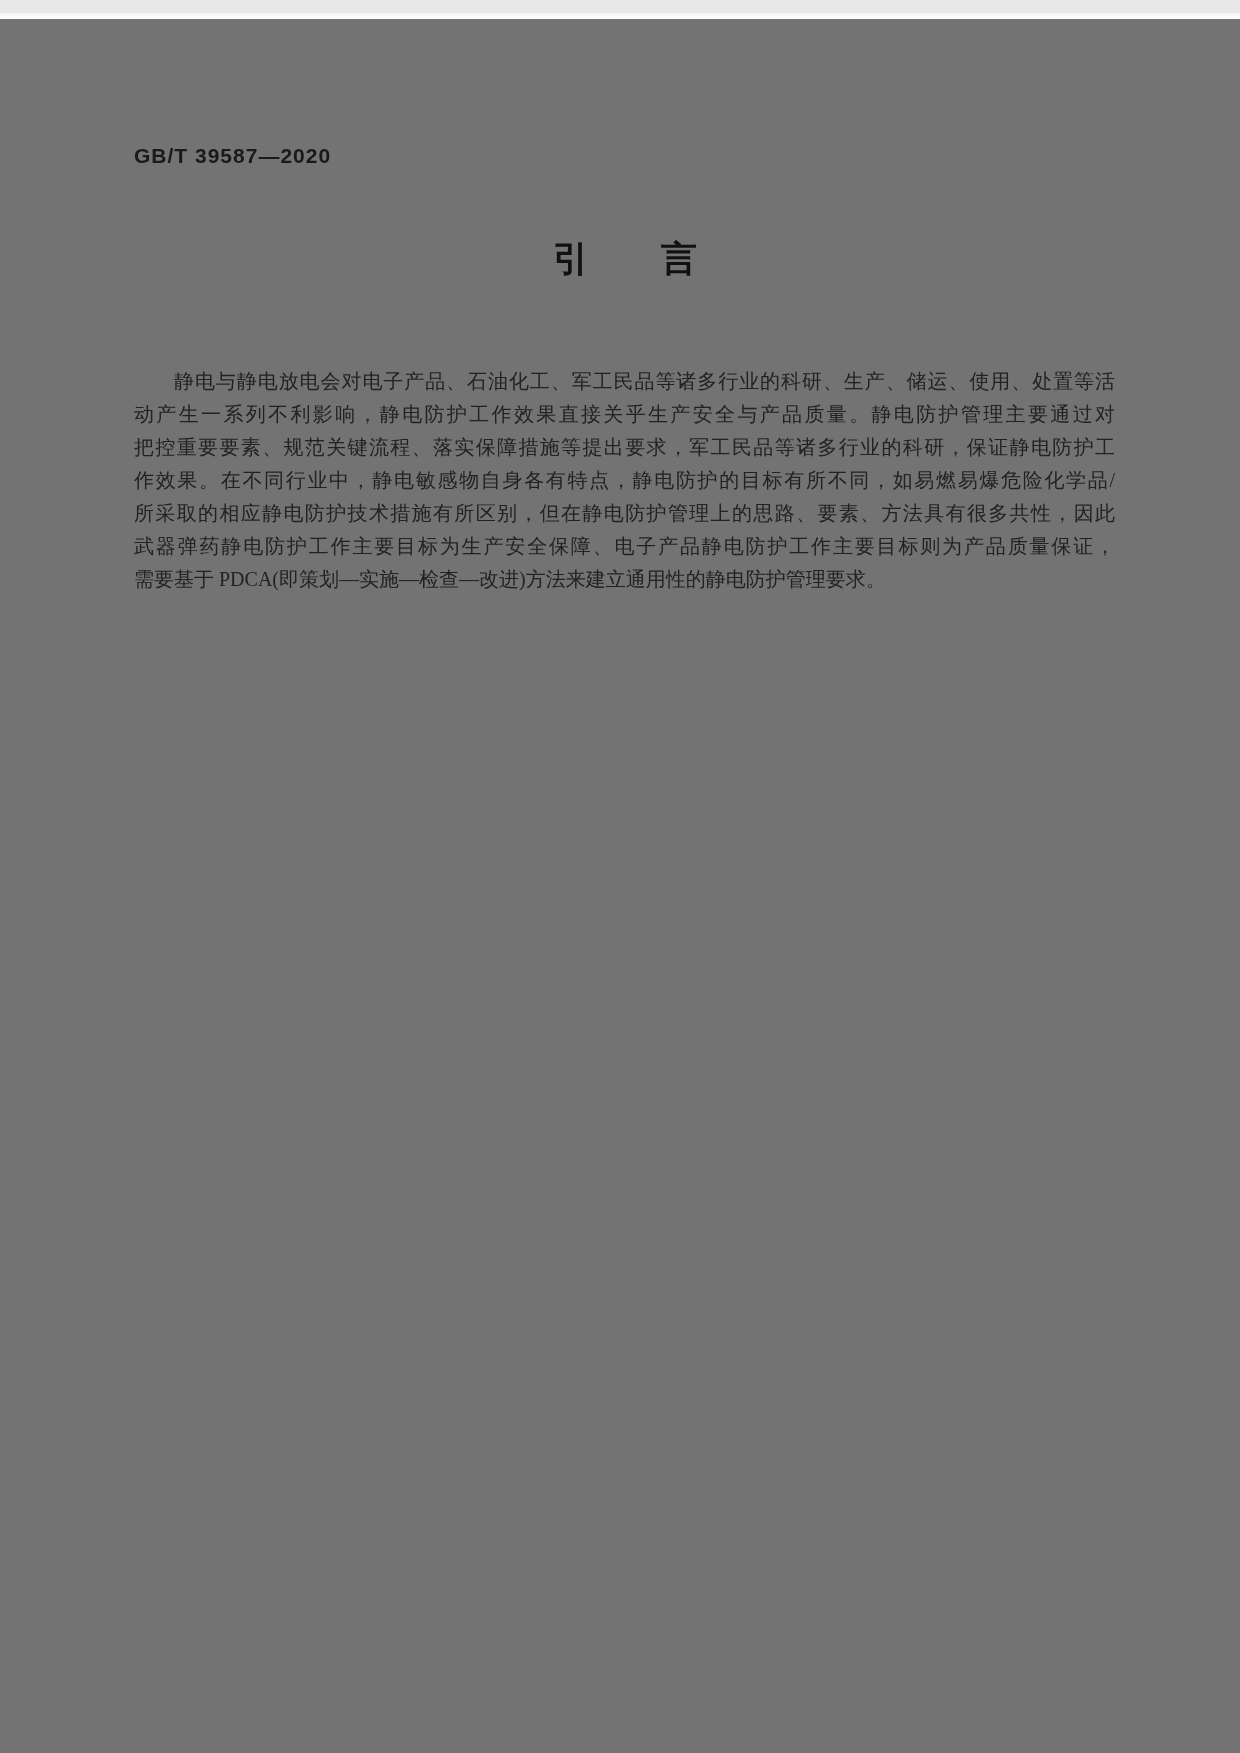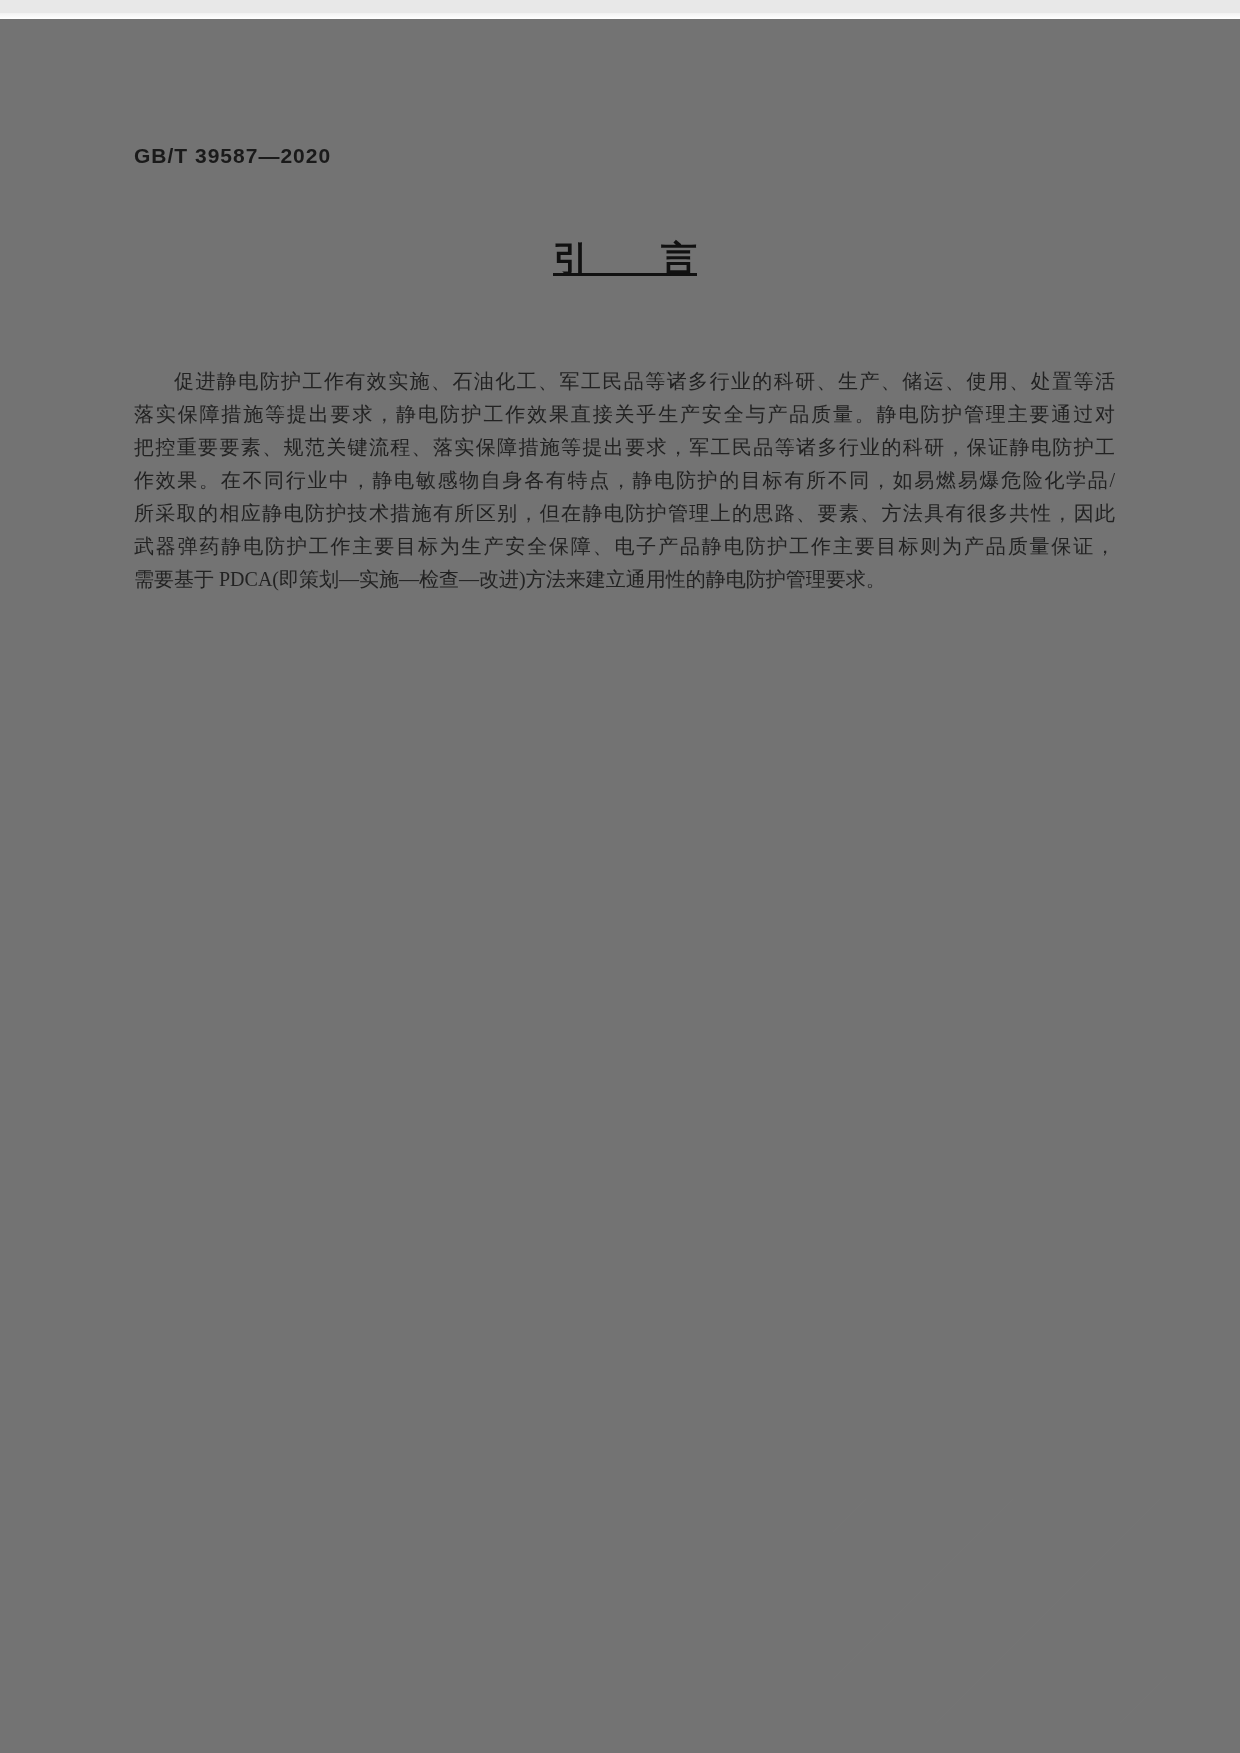--- a/index.html
+++ b/index.html
@@ -89,25 +89,25 @@
 </style>
 </head>
 <body>
 
 <div class="page">
 
   <div class="scan-edge-top"></div>
 
   <div class="std-header">GB/T 39587—2020</div>
 
-  <h1 class="doc-title" style="margin:0;text-decoration:underline;">引　　言</h1>
+  <h1 class="doc-title" style="margin:0;">引　　言</h1>
 
   <div class="body-text">
-    <div class="para-line first">促进静电防护工作有效实施、石油化工、军工民品等诸多行业的科研、生产、储运、使用、处置等活</div>
-    <div class="para-line">落实保障措施等提出要求，静电防护工作效果直接关乎生产安全与产品质量。静电防护管理主要通过对</div>
+    <div class="para-line first">静电与静电放电会对电子产品、石油化工、军工民品等诸多行业的科研、生产、储运、使用、处置等活</div>
+    <div class="para-line">动产生一系列不利影响，静电防护工作效果直接关乎生产安全与产品质量。静电防护管理主要通过对</div>
     <div class="para-line">把控重要要素、规范关键流程、落实保障措施等提出要求，军工民品等诸多行业的科研，保证静电防护工</div>
     <div class="para-line">作效果。在不同行业中，静电敏感物自身各有特点，静电防护的目标有所不同，如易燃易爆危险化学品/</div>
     <div class="para-line">所采取的相应静电防护技术措施有所区别，但在静电防护管理上的思路、要素、方法具有很多共性，因此</div>
     <div class="para-line">武器弹药静电防护工作主要目标为生产安全保障、电子产品静电防护工作主要目标则为产品质量保证，</div>
     <div class="para-line last">需要基于 PDCA(即策划—实施—检查—改进)方法来建立通用性的静电防护管理要求。</div>
   </div>
 
   <div class="scan-artifact"></div>
 
 </div>

